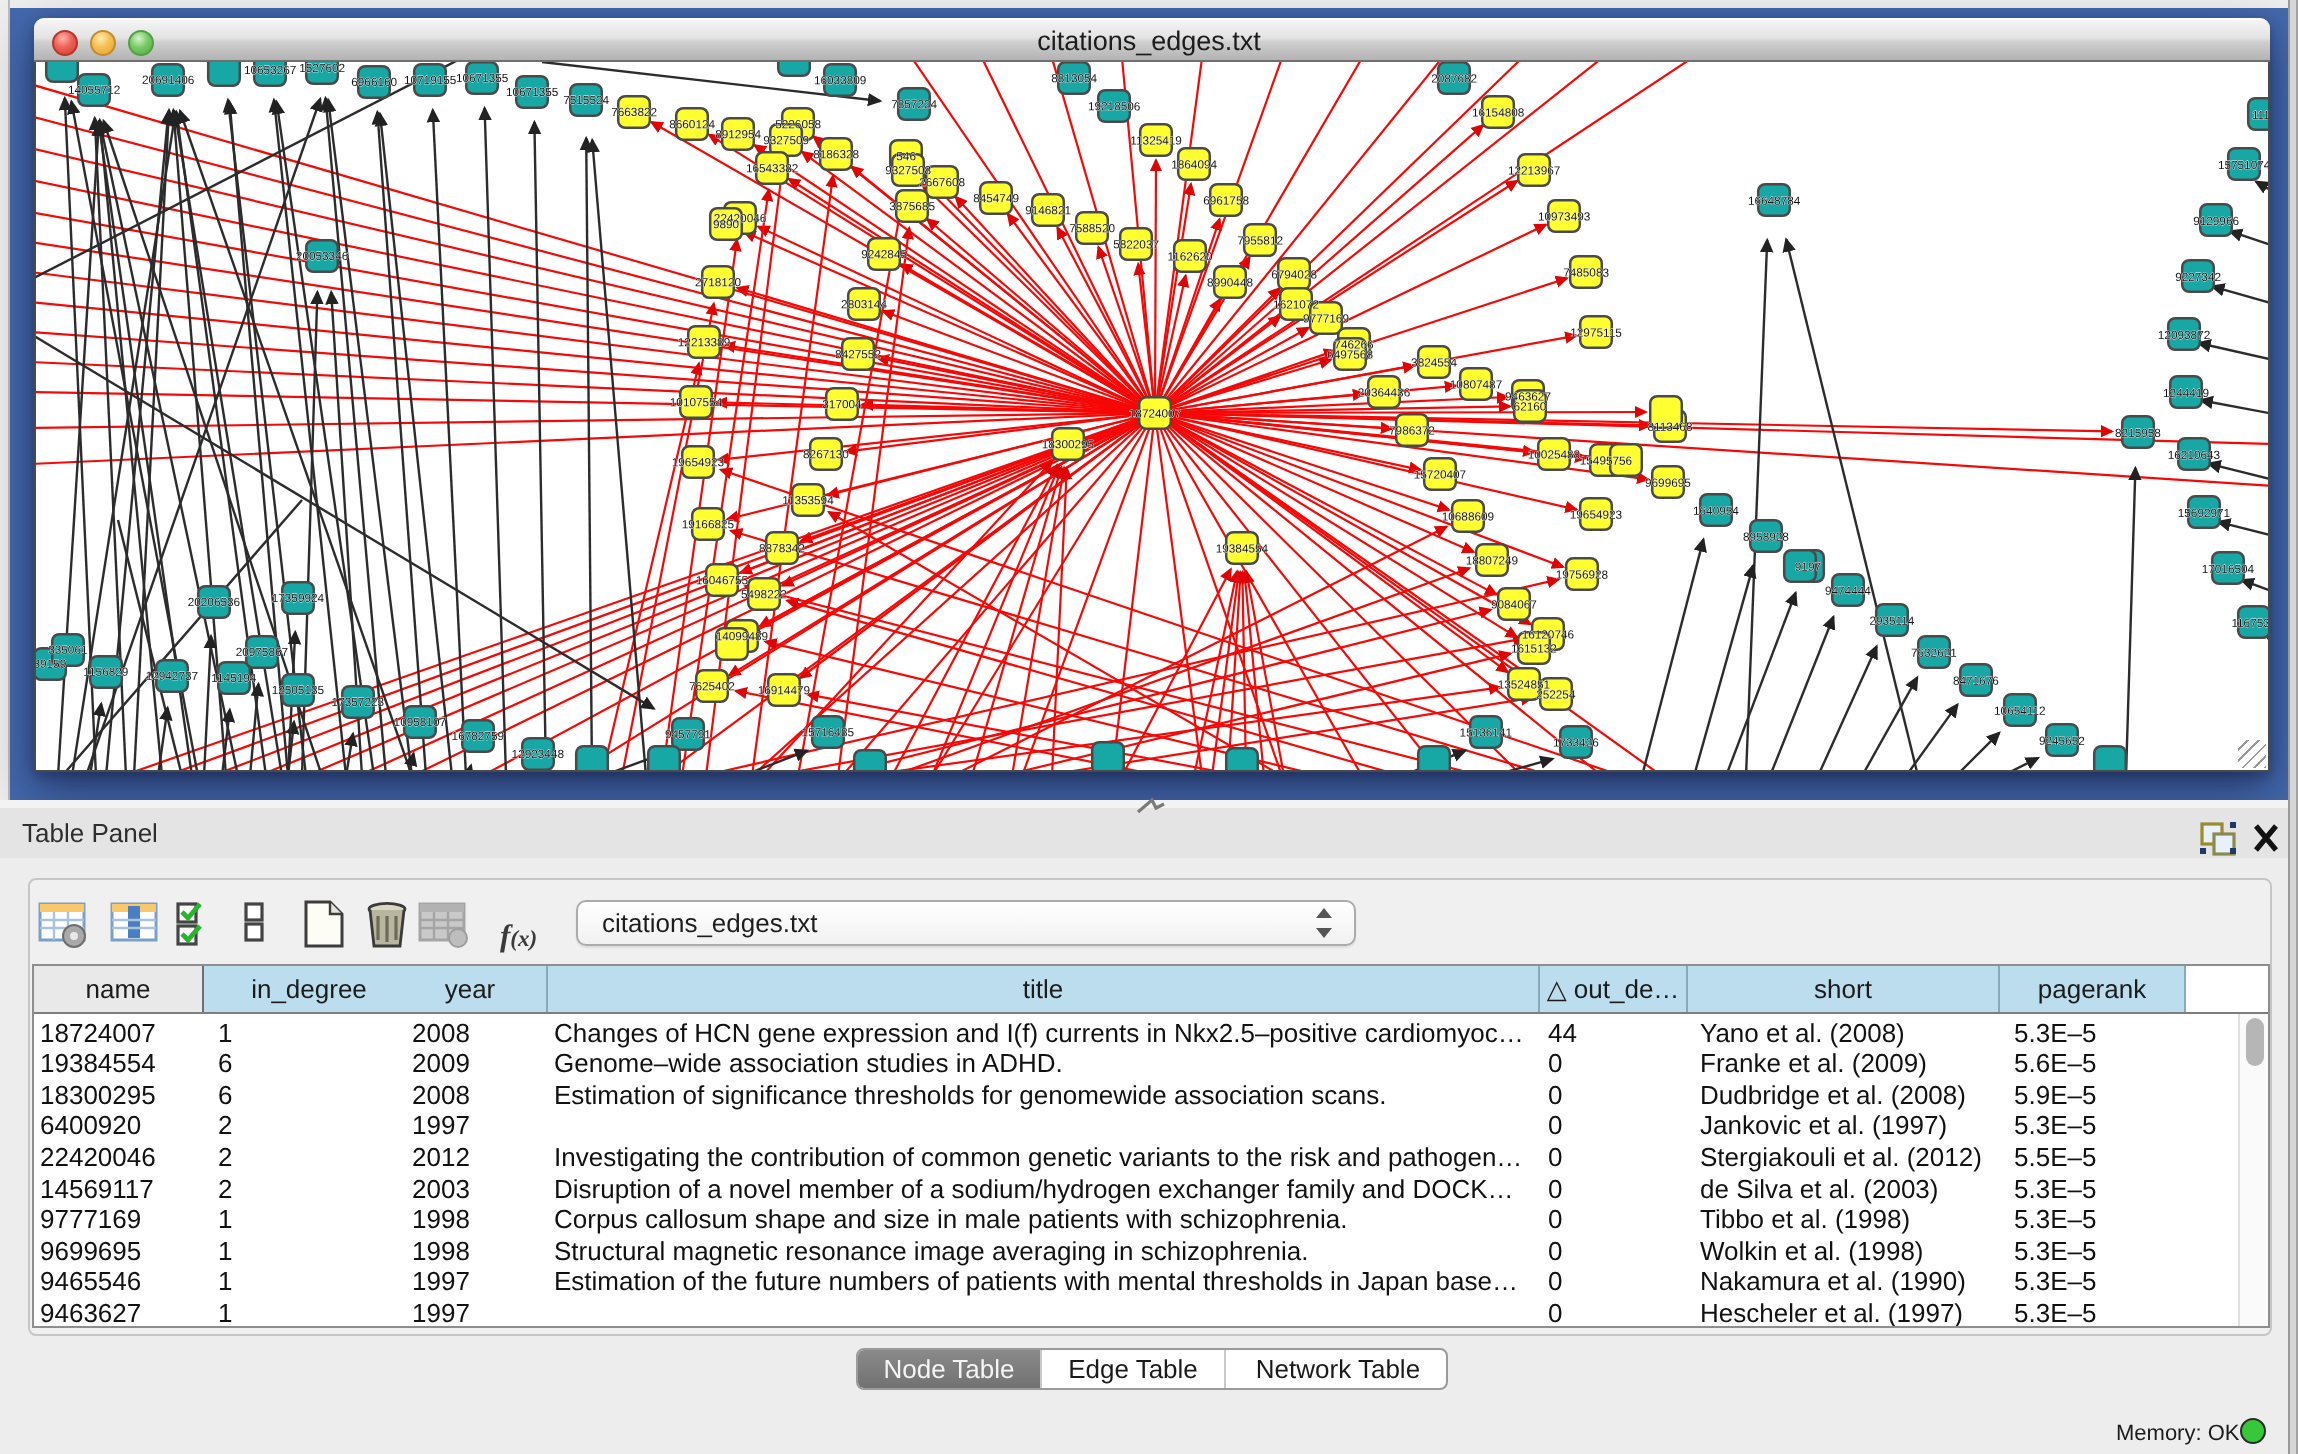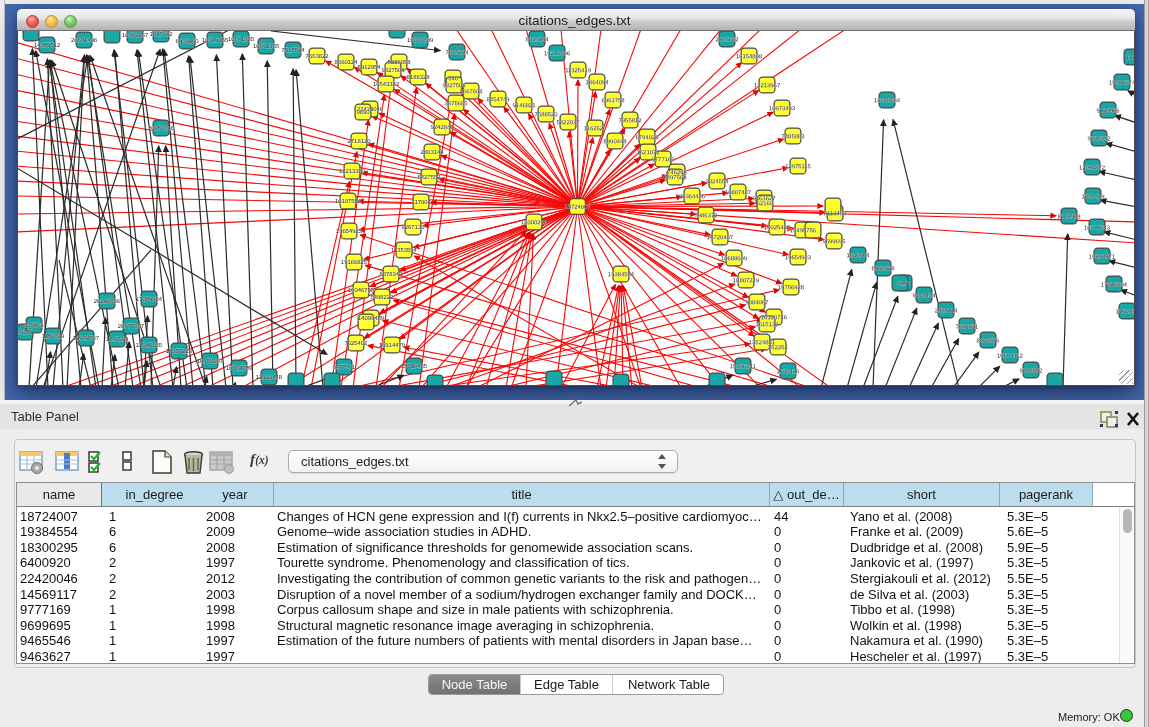--- a/index.html
+++ b/index.html
@@ -633,21 +633,21 @@
  <ellipse cx="12.5" cy="4.5" rx="9" ry="2.8" fill="#d9d6c2" stroke="#3a3a3a" stroke-width="1.4"></ellipse>
  <path d="M4 5 L6 23 H19 L21 5" fill="#b9b6a0" stroke="#3a3a3a" stroke-width="1.4"></path>
  <path d="M8 8 V20 M12.5 8 V21 M17 8 V20" stroke="#6d6a58" stroke-width="1.6"></path>
 </svg>
 <svg class="abs icon" style="left:209px" width="27" height="25" viewBox="0 0 27 25">
  <rect x="1" y="2" width="22" height="18" fill="#c9c9c9" stroke="#a5a5a5" stroke-width="1.5"></rect>
  <rect x="1" y="2" width="22" height="4" fill="#b2b2b2"></rect>
  <path d="M1 10 H23 M1 14 H23 M8 6 V20 M15 6 V20" stroke="#a5a5a5" stroke-width="1.2"></path>
  <circle cx="20" cy="19" r="4.5" fill="#bdbdbd" stroke="#9e9e9e"></circle>
 </svg>
-<div class="abs" style="left:250px;top:450px;font-size:15.5px;font-style:italic;font-weight:bold;color:#3a3a3a;font-family:'Liberation Serif',serif">f<span style="font-size:11.5px">(x)</span></div>
+<div class="abs" style="left:250px;top:460px;font-size:15.5px;font-style:italic;font-weight:bold;color:#3a3a3a;font-family:'Liberation Serif',serif">f<span style="font-size:11.5px">(x)</span></div>
 <div class="abs" id="combo"></div>
 <div class="abs" id="combotext">citations_edges.txt</div>
 <svg class="abs" style="left:655px;top:453px" width="14" height="17" viewBox="0 0 14 17">
  <path d="M7 1 L11 6 H3 z" fill="#555"></path>
       <path d="M7 16 L11 11 H3 z" fill="#555"></path>
 </svg>
 <div class="abs" id="tbl">
  <div class="th" id="thname" style="left:0;width:85px">name</div>
  <div class="th" style="left:85px;width:106px">in_degree</div>
  <div class="th" style="left:180px;width:77px">year</div>
@@ -680,21 +680,20 @@
 <span class="tc" style="left:189px">2008</span>
 <span class="tc" style="left:260px">Estimation of significance thresholds for genomewide association scans.</span>
 <span class="tc" style="left:757px">0</span>
 <span class="tc" style="left:833px">Dudbridge et al. (2008)</span>
 <span class="tc" style="left:990px">5.9E–5</span>
 </div>
 <div class="trow" style="top:72.3px">
 <span class="tc" style="left:3px">6400920</span>
 <span class="tc" style="left:92px">2</span>
 <span class="tc" style="left:189px">1997</span>
-<span class="tc" style="left:260px">Tourette syndrome. Phenomenology and classification of tics.</span>
 <span class="tc" style="left:757px">0</span>
 <span class="tc" style="left:833px">Jankovic et al. (1997)</span>
 <span class="tc" style="left:990px">5.3E–5</span>
 </div>
 <div class="trow" style="top:87.9px">
 <span class="tc" style="left:3px">22420046</span>
 <span class="tc" style="left:92px">2</span>
 <span class="tc" style="left:189px">2012</span>
 <span class="tc" style="left:260px">Investigating the contribution of common genetic variants to the risk and pathogen…</span>
 <span class="tc" style="left:757px">0</span>
@@ -725,21 +724,21 @@
 <span class="tc" style="left:189px">1998</span>
 <span class="tc" style="left:260px">Structural magnetic resonance image averaging in schizophrenia.</span>
 <span class="tc" style="left:757px">0</span>
 <span class="tc" style="left:833px">Wolkin et al. (1998)</span>
 <span class="tc" style="left:990px">5.3E–5</span>
 </div>
 <div class="trow" style="top:150.3px">
 <span class="tc" style="left:3px">9465546</span>
 <span class="tc" style="left:92px">1</span>
 <span class="tc" style="left:189px">1997</span>
-<span class="tc" style="left:260px">Estimation of the future numbers of patients with mental disorders in Japan base…</span>
+<span class="tc" style="left:260px">Estimation of the future numbers of patients with mental thresholds in Japan base…</span>
 <span class="tc" style="left:757px">0</span>
 <span class="tc" style="left:833px">Nakamura et al. (1990)</span>
 <span class="tc" style="left:990px">5.3E–5</span>
 </div>
 <div class="trow" style="top:165.9px">
 <span class="tc" style="left:3px">9463627</span>
 <span class="tc" style="left:92px">1</span>
 <span class="tc" style="left:189px">1997</span>
 <span class="tc" style="left:757px">0</span>
 <span class="tc" style="left:833px">Hescheler et al. (1997)</span>

